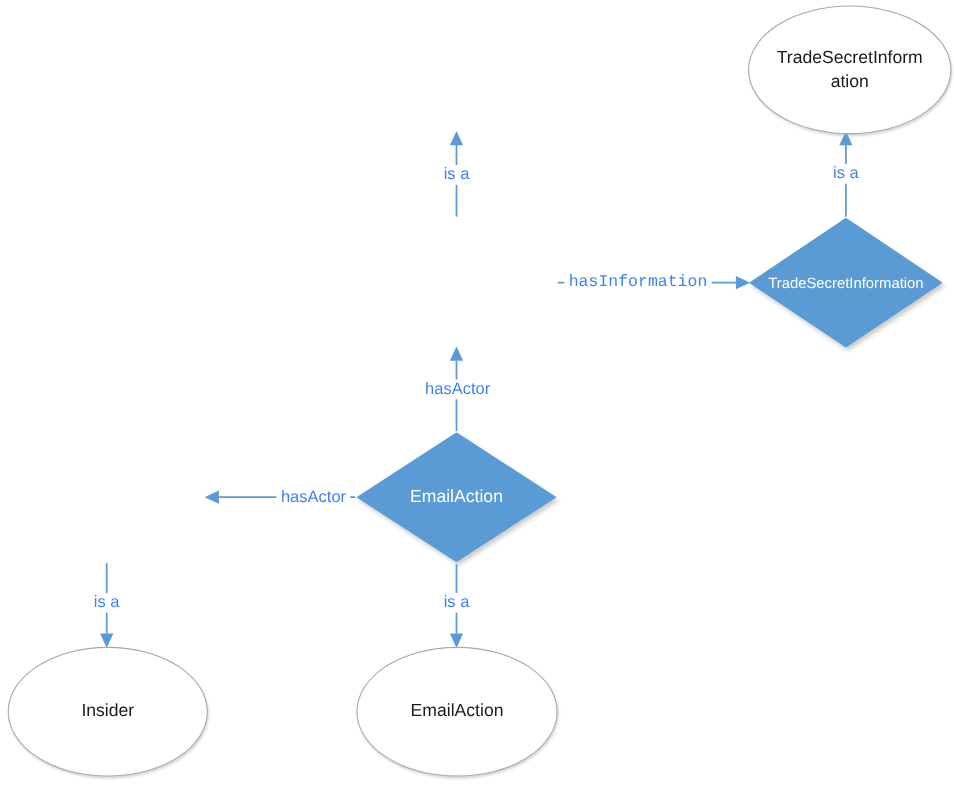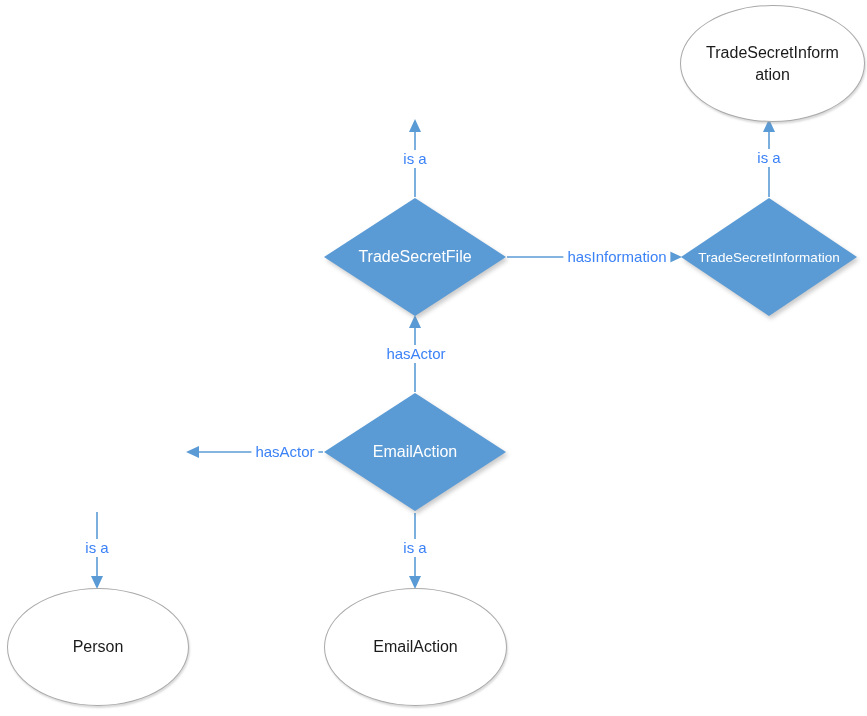--- a/index.html
+++ b/index.html
@@ -98,47 +98,42 @@
     <line x1="415" y1="513" x2="415" y2="576" stroke="#5b9bd5" stroke-width="1.6"></line>
     <polygon points="415,589 409,576 421,576" fill="#5b9bd5"></polygon>
   </svg>
 
 
   <div class="node-ellipse" style="left:680px; top:5px; width:183px; height:115px;">
     <span class="lbl">TradeSecretInformation</span>
   </div>
 
   <div class="node-ellipse" style="left:7px; top:588px; width:180px; height:116px;">
-    <span class="lbl">Person</span>
+    <span class="lbl">Insider</span>
   </div>
 
   <div class="node-ellipse" style="left:324px; top:588px; width:181px; height:116px;">
     <span class="lbl">EmailAction</span>
   </div>
 
-  <div class="diamond-wrap" style="left:324px; top:198px; width:182px; height:118px;">
-    <div class="diamond">
-      <span>TradeSecretFile</span>
-    </div>
-  </div>
 
   <div class="diamond-wrap" style="left:681px; top:198px; width:176px; height:118px;">
     <div class="diamond small-label">
       <span>TradeSecretInformation</span>
     </div>
   </div>
 
 
   <div class="diamond-wrap" style="left:324px; top:393px; width:182px; height:118px;">
     <div class="diamond">
       <span>EmailAction</span>
     </div>
   </div>
 
   <span class="edge-label" style="left:415px; top:159px;">is a</span>
   <span class="edge-label" style="left:769px; top:158px;">is a</span>
-  <span class="edge-label" style="left:617px; top:257px;">hasInformation</span>
+  <span class="edge-label" style="left:580px; top:257px;font-family:Liberation Mono, monospace;">hasInformation</span>
   <span class="edge-label" style="left:416px; top:354px;">hasActor</span>
   <span class="edge-label" style="left:255px; top:452px;margin-left:30px;">hasActor</span>
   <span class="edge-label" style="left:97px; top:548px;">is a</span>
   <span class="edge-label" style="left:415px; top:548px;">is a</span>
 
 </div>
 
 </body></html>

